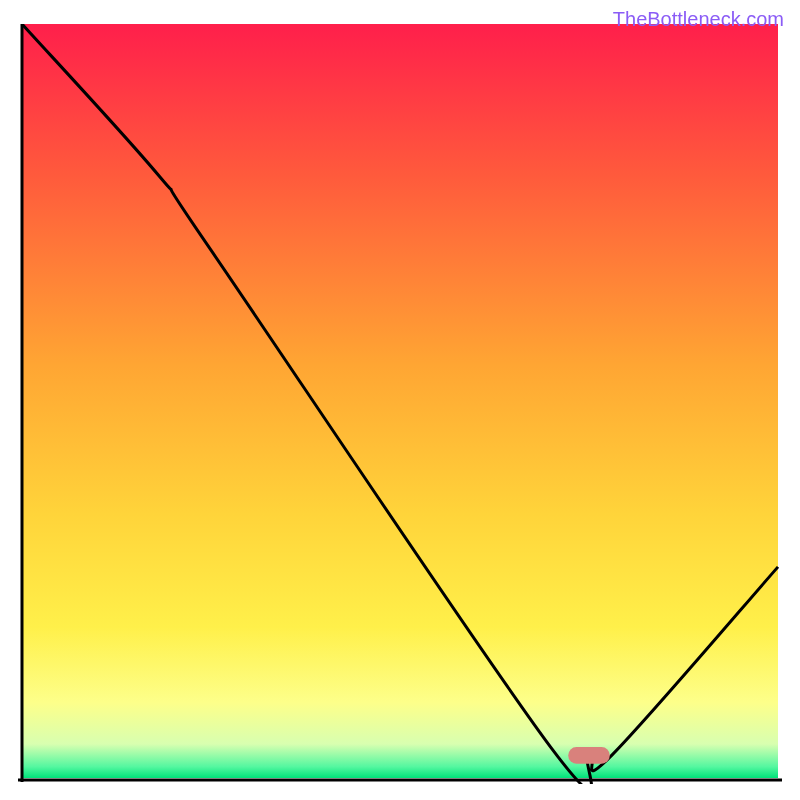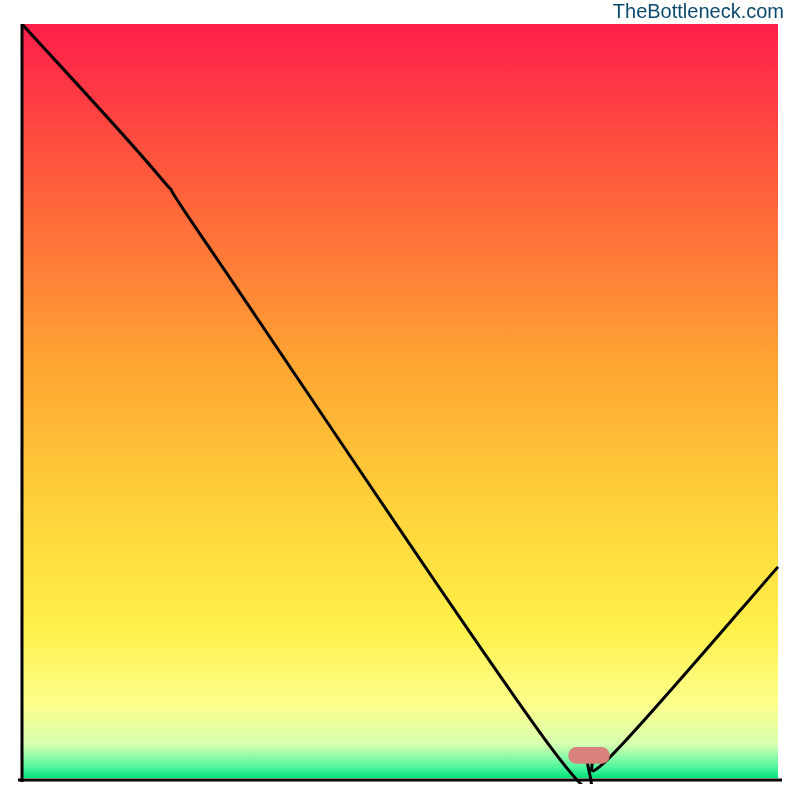--- a/index.html
+++ b/index.html
@@ -5,23 +5,23 @@
   * { margin: 0; padding: 0; box-sizing: border-box; }
   body {
     width: 800px;
     height: 800px;
     background: #ffffff;
     position: relative;
     font-family: Arial, sans-serif;
   }
   .watermark {
     position: absolute;
-    top: 0;
+    top: 8px;
     right: 16px;
-    color: #0c4a6e;
+    color: #8b5cf6;
     font-size: 20px;
     font-weight: 500;
     z-index: 10;
   }
   .plot-area {
     position: absolute;
     top: 24px;
     left: 16px;
     width: 768px;
     height: 760px;

